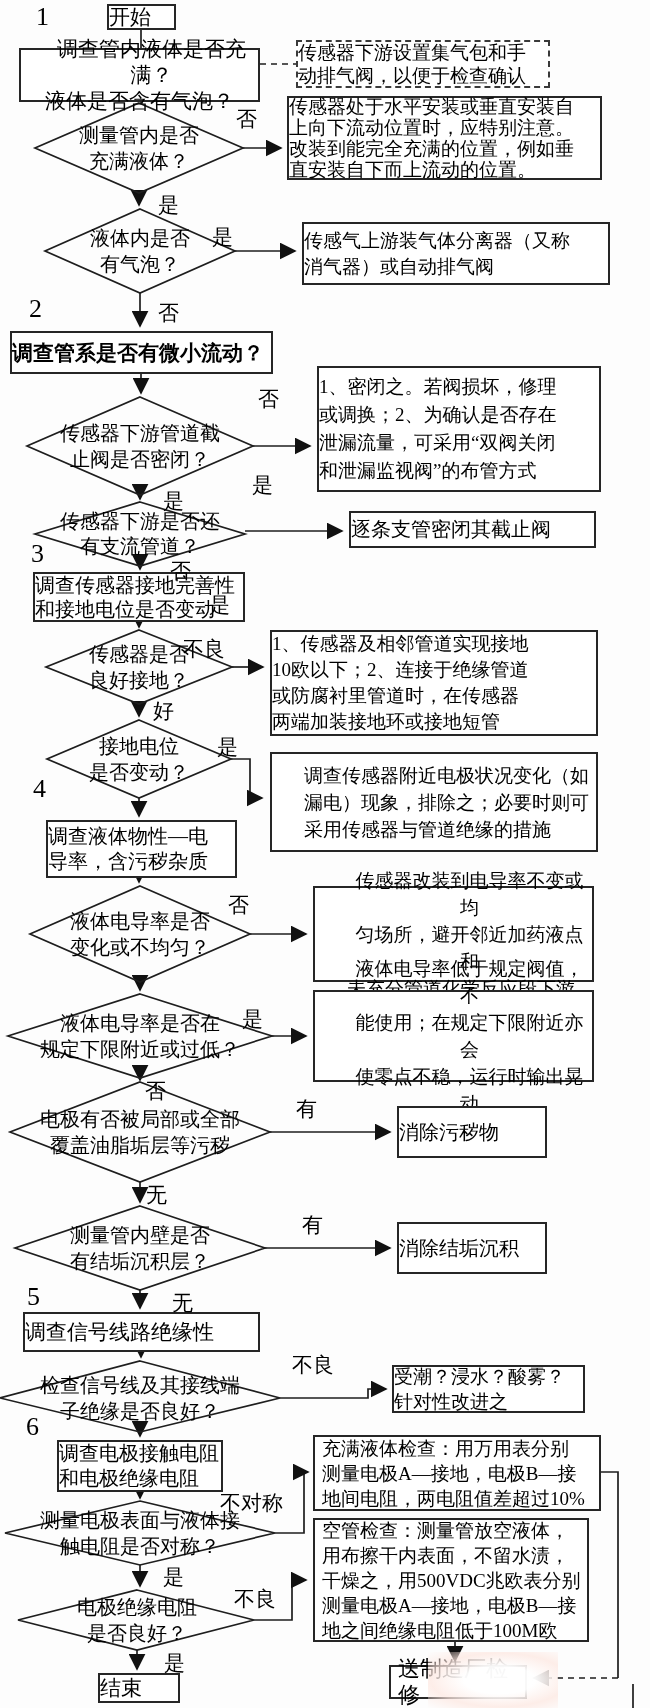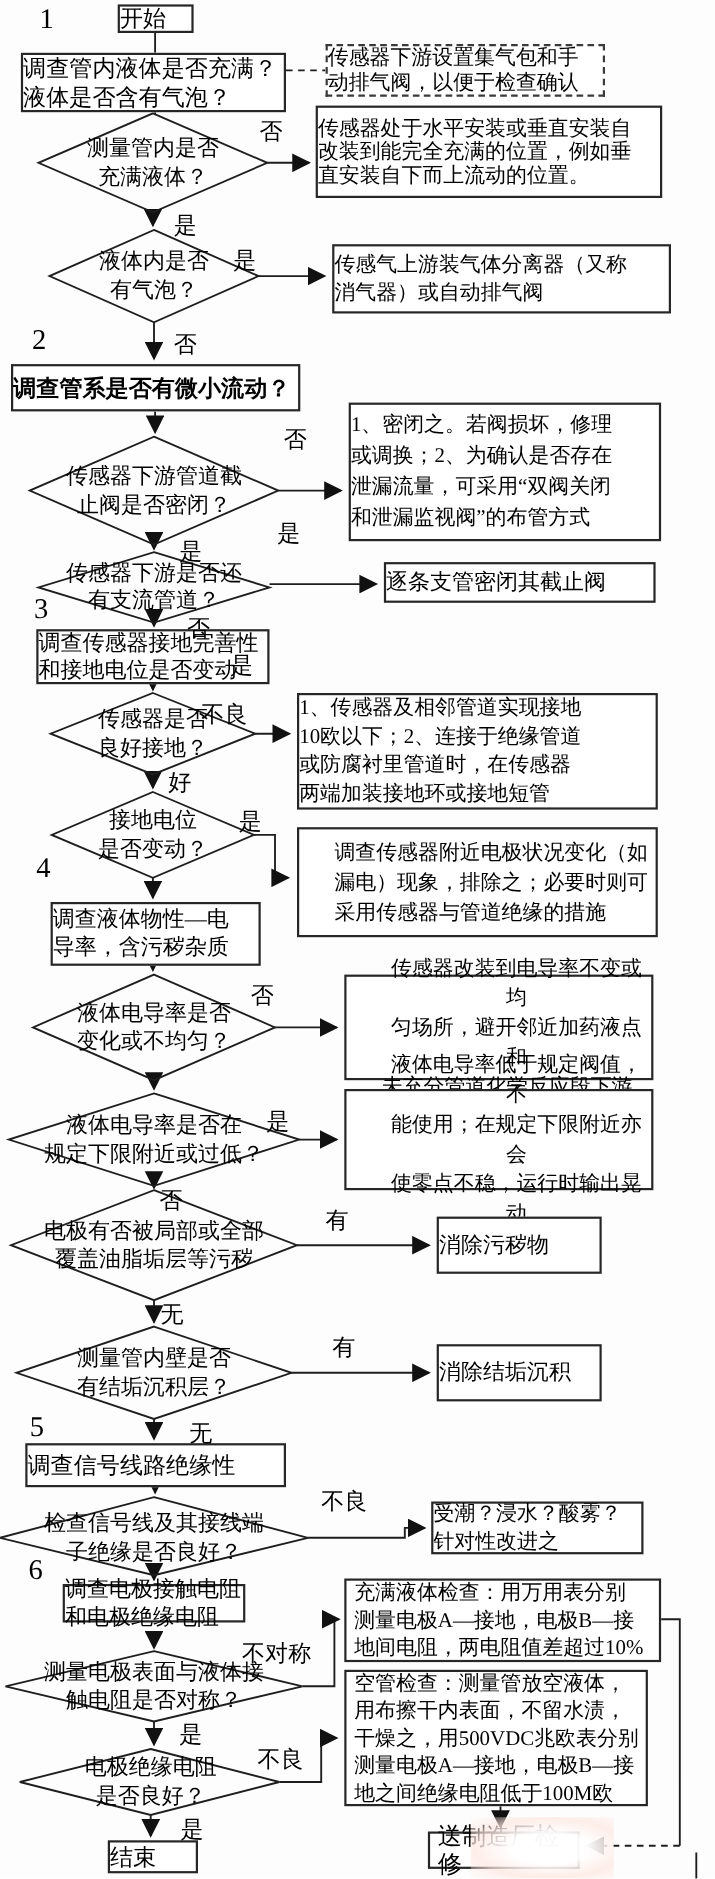--- a/index.html
+++ b/index.html
@@ -99,32 +99,33 @@
   <div class="num" style="left:29px;top:296px;">2</div>
   <div class="num" style="left:31px;top:541px;">3</div>
   <div class="num" style="left:33px;top:776px;">4</div>
   <div class="num" style="left:27px;top:1284px;">5</div>
   <div class="num" style="left:26px;top:1414px;">6</div>
 
   <div class="box t21" style="left:107px;top:4px;width:69px;height:26px;">
     <span>开始</span>
   </div>
 
-  <div class="box t21" style="left:19px;top:48px;width:241px;height:54px;">
+  <div class="box t21" style="left:19px;top:48px;width:241px;height:54px;padding-left:24px;">
     <span>调查管内液体是否充满？</span>
     <span>液体是否含有气泡？</span>
   </div>
 
   <div class="box dashed t19" style="left:296px;top:40px;width:254px;height:48px;line-height:23px;">
     <span>传感器下游设置集气包和手</span>
     <span>动排气阀，以便于检查确认</span>
   </div>
 
   <div class="box t19" style="left:287px;top:96px;width:315px;height:84px;">
     <span>传感器处于水平安装或垂直安装自</span>
+    <span>上向下流动位置时，应特别注意。</span>
     <span>改装到能完全充满的位置，例如垂</span>
     <span>直安装自下而上流动的位置。</span>
   </div>
 
   <div class="box n19" style="left:302px;top:222px;width:308px;height:63px;">
     <span>传感气上游装气体分离器（又称</span>
     <span>消气器）或自动排气阀</span>
   </div>
 
   <div class="box t21" style="left:10px;top:331px;width:263px;height:43px;font-weight:bold;">
@@ -187,21 +188,21 @@
 
   <div class="box t21" style="left:23px;top:1312px;width:237px;height:40px;">
     <span>调查信号线路绝缘性</span>
   </div>
 
   <div class="box n19d" style="left:392px;top:1365px;width:193px;height:48px;">
     <span>受潮？浸水？酸雾？</span>
     <span>针对性改进之</span>
   </div>
 
-  <div class="box t20" style="left:57px;top:1440px;width:166px;height:35px;">
+  <div class="box t20" style="left:57px;top:1440px;width:166px;height:52px;">
     <span>调查电极接触电阻</span>
     <span>和电极绝缘电阻</span>
   </div>
 
   <div class="box leftalign n19d" style="left:313px;top:1435px;width:288px;height:76px;">
     <span>充满液体检查：用万用表分别</span>
     <span>测量电极A—接地，电极B—接</span>
     <span>地间电阻，两电阻值差超过10%</span>
   </div>
 

